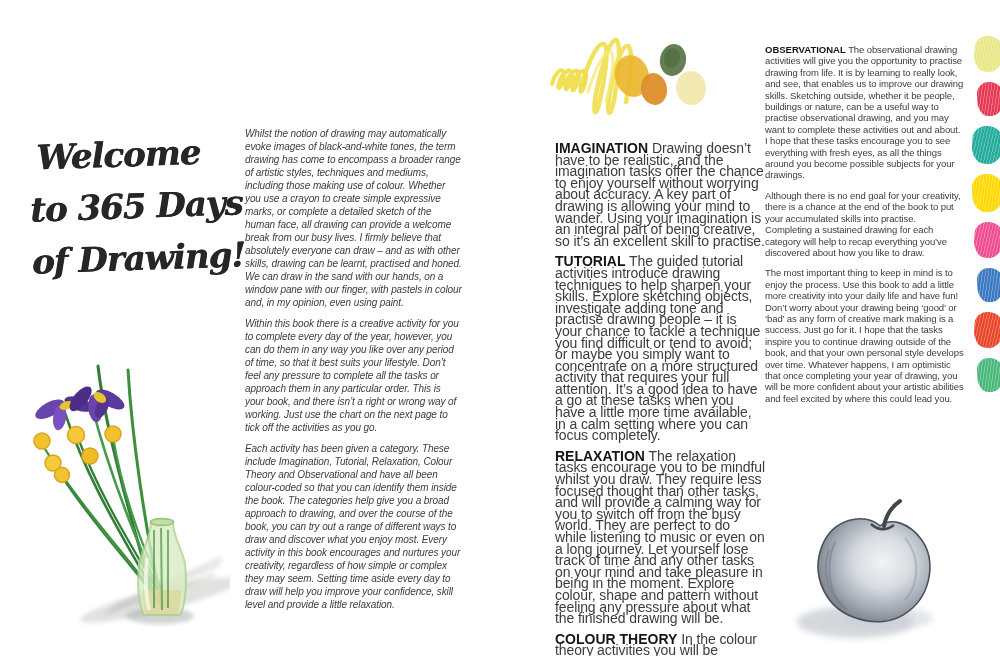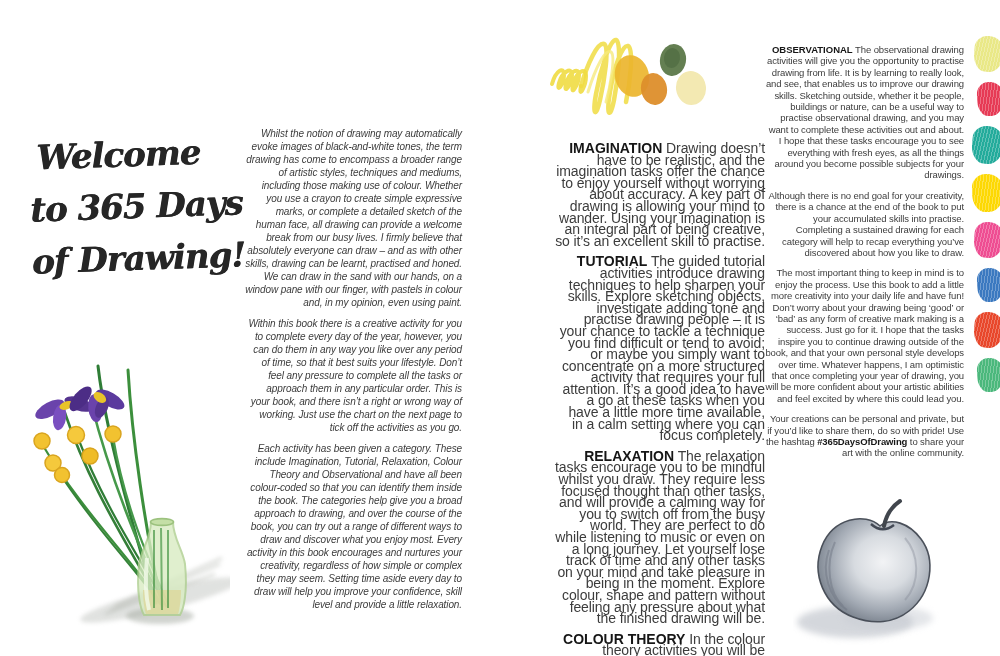--- a/index.html
+++ b/index.html
@@ -13,21 +13,21 @@
     font-family:"DejaVu Serif",serif;font-style:italic;font-weight:bold;
     color:#262626;font-size:34px;line-height:52px;
     transform:rotate(-2deg);letter-spacing:-1px;
     text-shadow:0.6px 0 0 #262626;
   }
   .title .t1{display:block;padding-left:8px;}
   .title .t2{display:block;}
   .title .t3{display:block;}
   
   .col{position:absolute;text-align:left;}
-  .col p{margin:0 0 9px 0;text-align:right;}
+  .col p{margin:0 0 9px 0;}
   .col-intro{left:245px;top:127px;width:217px;font-size:10px;line-height:13px;letter-spacing:-0.1px;font-style:italic;}
   .col-intro p{margin:0 0 8px 0;}
   .col-cat1{left:555px;top:143px;width:210px;font-size:14px;line-height:11.6px;letter-spacing:-0.1px;}
   .col-cat2{left:765px;top:44px;width:199px;font-size:9.5px;line-height:11.4px;letter-spacing:-0.1px;}
   .cat-label{font-weight:bold;color:#161616;letter-spacing:0;}
   .hashtag{font-weight:bold;color:#161616;}
   
   .swatches{
     position:absolute;top:36px;right:-4px;display:flex;flex-direction:column;
     gap:10px;align-items:flex-end;
@@ -140,21 +140,20 @@
     <p><strong class="cat-label">IMAGINATION</strong> <span>Drawing doesn’t have to be realistic, and the imagination tasks offer the chance to enjoy yourself without worrying about accuracy. A key part of drawing is allowing your mind to wander. Using your imagination is an integral part of being creative, so it’s an excellent skill to practise.</span></p>
     <p><strong class="cat-label">TUTORIAL</strong> <span>The guided tutorial activities introduce drawing techniques to help sharpen your skills. Explore sketching objects, investigate adding tone and practise drawing people – it is your chance to tackle a technique you find difficult or tend to avoid; or maybe you simply want to concentrate on a more structured activity that requires your full attention. It’s a good idea to have a go at these tasks when you have a little more time available, in a calm setting where you can focus completely.</span></p>
     <p><strong class="cat-label">RELAXATION</strong> <span>The relaxation tasks encourage you to be mindful whilst you draw. They require less focused thought than other tasks, and will provide a calming way for you to switch off from the busy world. They are perfect to do while listening to music or even on a long journey. Let yourself lose track of time and any other tasks on your mind and take pleasure in being in the moment. Explore colour, shape and pattern without feeling any pressure about what the finished drawing will be.</span></p>
     <p><strong class="cat-label">COLOUR THEORY</strong> <span>In the colour theory activities you will be exploring the relationship between colours, how different hues can change the mood and feel of your drawing and which colours you personally enjoy working with. Applying colour to your drawings can feel overwhelming at times so these activities are designed to help simplify the challenge and to help you understand the way colour works.</span></p>
   </div>
 
   <div class="col col-cat2">
     <p><strong class="cat-label">OBSERVATIONAL</strong> <span>The observational drawing activities will give you the opportunity to practise drawing from life. It is by learning to really look, and see, that enables us to improve our drawing skills. Sketching outside, whether it be people, buildings or nature, can be a useful way to practise observational drawing, and you may want to complete these activities out and about. I hope that these tasks encourage you to see everything with fresh eyes, as all the things around you become possible subjects for your drawings.</span></p>
     <p>Although there is no end goal for your creativity, there is a chance at the end of the book to put your accumulated skills into practise. Completing a sustained drawing for each category will help to recap everything you’ve discovered about how you like to draw.</p>
     <p>The most important thing to keep in mind is to enjoy the process. Use this book to add a little more creativity into your daily life and have fun! Don’t worry about your drawing being ‘good’ or ‘bad’ as any form of creative mark making is a success. Just go for it. I hope that the tasks inspire you to continue drawing outside of the book, and that your own personal style develops over time. Whatever happens, I am optimistic that once completing your year of drawing, you will be more confident about your artistic abilities and feel excited by where this could lead you.</p>
-    <p><span>Your creations can be personal and private, but if you’d like to share them, do so with pride! Use the hashtag </span><span class="hashtag">#365DaysOfDrawing</span><span> to share your art with the online community.</span></p>
   </div>
 
   <svg class="illus illus-apple" width="175" height="152" viewBox="0 0 175 152">
     <defs>
       <radialGradient id="appleGrad" cx="58%" cy="42%" r="68%">
         <stop offset="0%" stop-color="#f2f3f5"></stop>
         <stop offset="38%" stop-color="#d7dbe0"></stop>
         <stop offset="68%" stop-color="#a3aab4"></stop>
         <stop offset="88%" stop-color="#7d8590"></stop>
         <stop offset="100%" stop-color="#5e6570"></stop>

